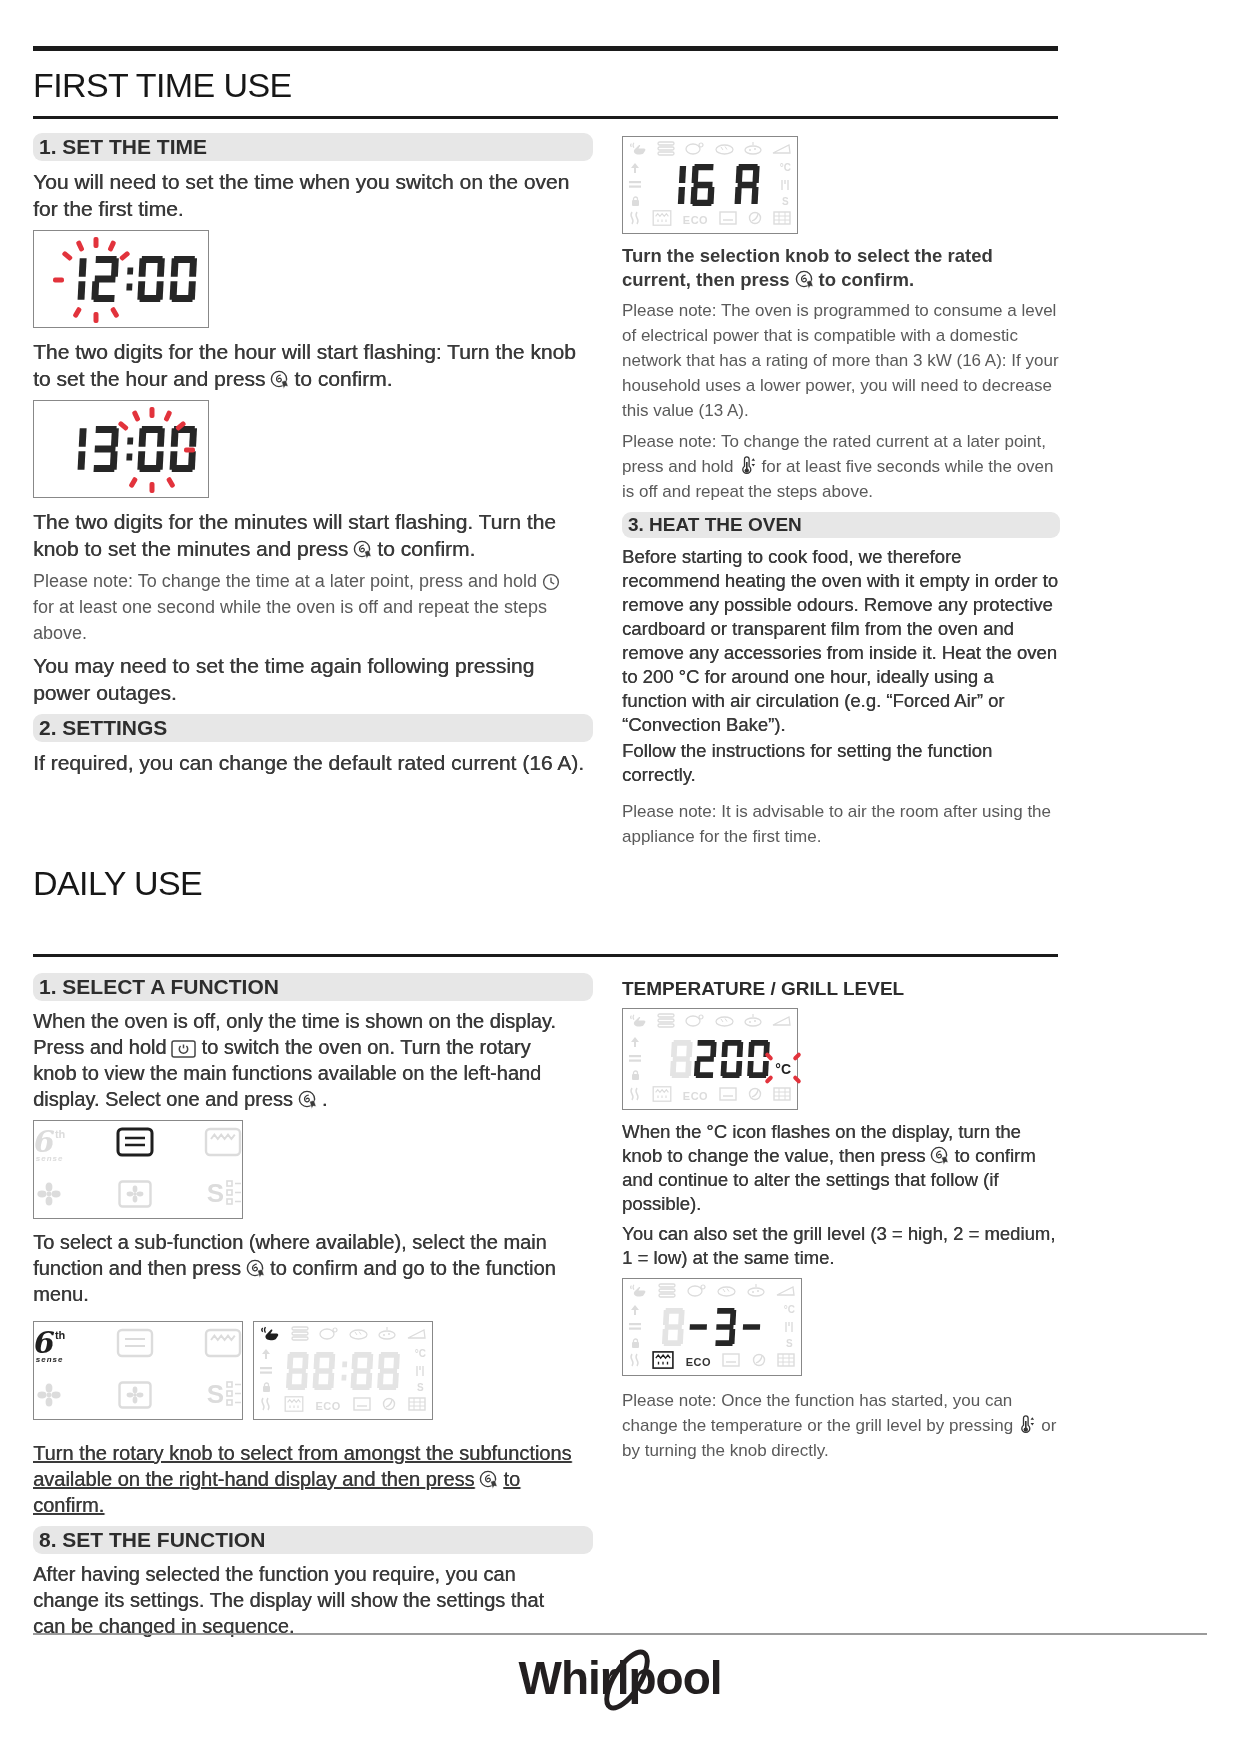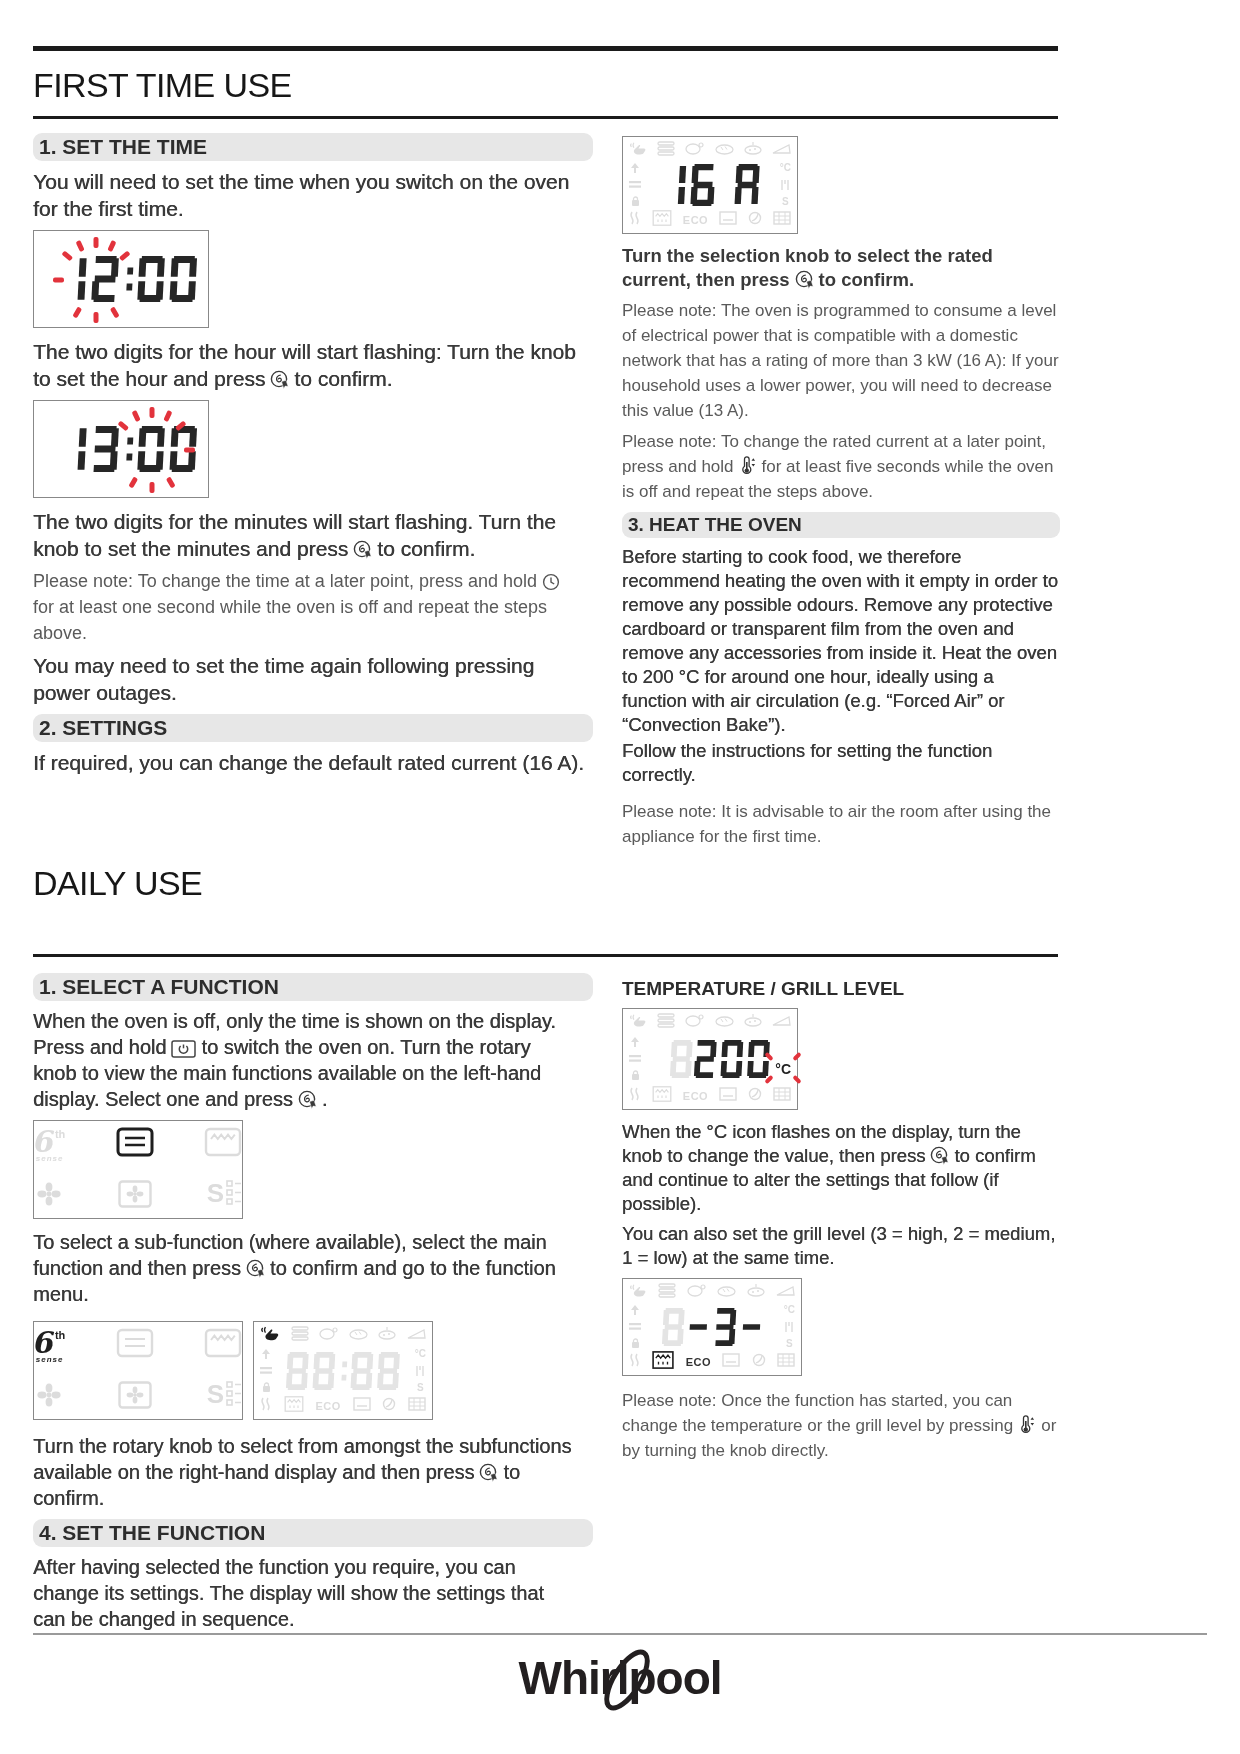--- a/index.html
+++ b/index.html
@@ -516,29 +516,29 @@
                 <path d="M4 10Q9 8 10 3" fill="none" stroke="currentColor" stroke-width="1.3"></path>
               </svg></span>
           <span><svg width="18" height="14" viewBox="0 0 18 14">
                 <rect x="1" y="1" width="16" height="12" fill="none" stroke="currentColor" stroke-width="1.4"></rect>
                 <path d="M1 5h16M1 9h16M6 1v12M12 1v12" stroke="currentColor" stroke-width="1"></path>
               </svg></span>
         </div>
       </div>
     </div>
 
-    <p class="b-md" style="margin-top:3px;">
+    <p class="b-md" style="margin-top:10px;text-decoration:underline;">
       <span>Turn the rotary knob to select from amongst the subfunctions available on the right-hand display and then press</span><span class="ic"><svg width="19" height="20" viewBox="0 0 19 20">
             <circle cx="9" cy="9" r="7.6" fill="none" stroke="#3a3a3a" stroke-width="1.4"></circle>
             <path d="M10.8 5.2c-3 .2-4.6 2-4.2 4.4.3 2.1 2.6 2.9 4 1.7 1.2-1 .8-3-.8-3.1-1 0-1.6.6-1.7 1.3" fill="none" stroke="#3a3a3a" stroke-width="1.3"></path>
             <path d="M11.5 11.5l2.2 7.2 1.5-2.6 3 .5-2.2-6.3z" fill="#3a3a3a" stroke="#fff" stroke-width=".6"></path>
           </svg></span><span>to confirm.</span>
     </p>
 
-    <div class="bar-h mt8">4. SET THE FUNCTION</div>
+    <div class="bar-h mt8">8. SET THE FUNCTION</div>
     <p class="b-md">After having selected the function you require, you can change its settings. The display will show the settings that can be changed in sequence.</p>
   </div>
 
   <div class="col rc" style="left:622px;top:978px;width:438px;">
     <div class="plain-h">TEMPERATURE / GRILL LEVEL</div>
 
     <div class="display d-right" style="width:176px;height:102px;">
       <div class="irow gi">
         <span><svg width="18" height="15" viewBox="0 0 22 18">
               <path d="M3 3q-2 2 0 4M6 2q-2 3 0 6" fill="none" stroke="currentColor" stroke-width="1.5"></path>

